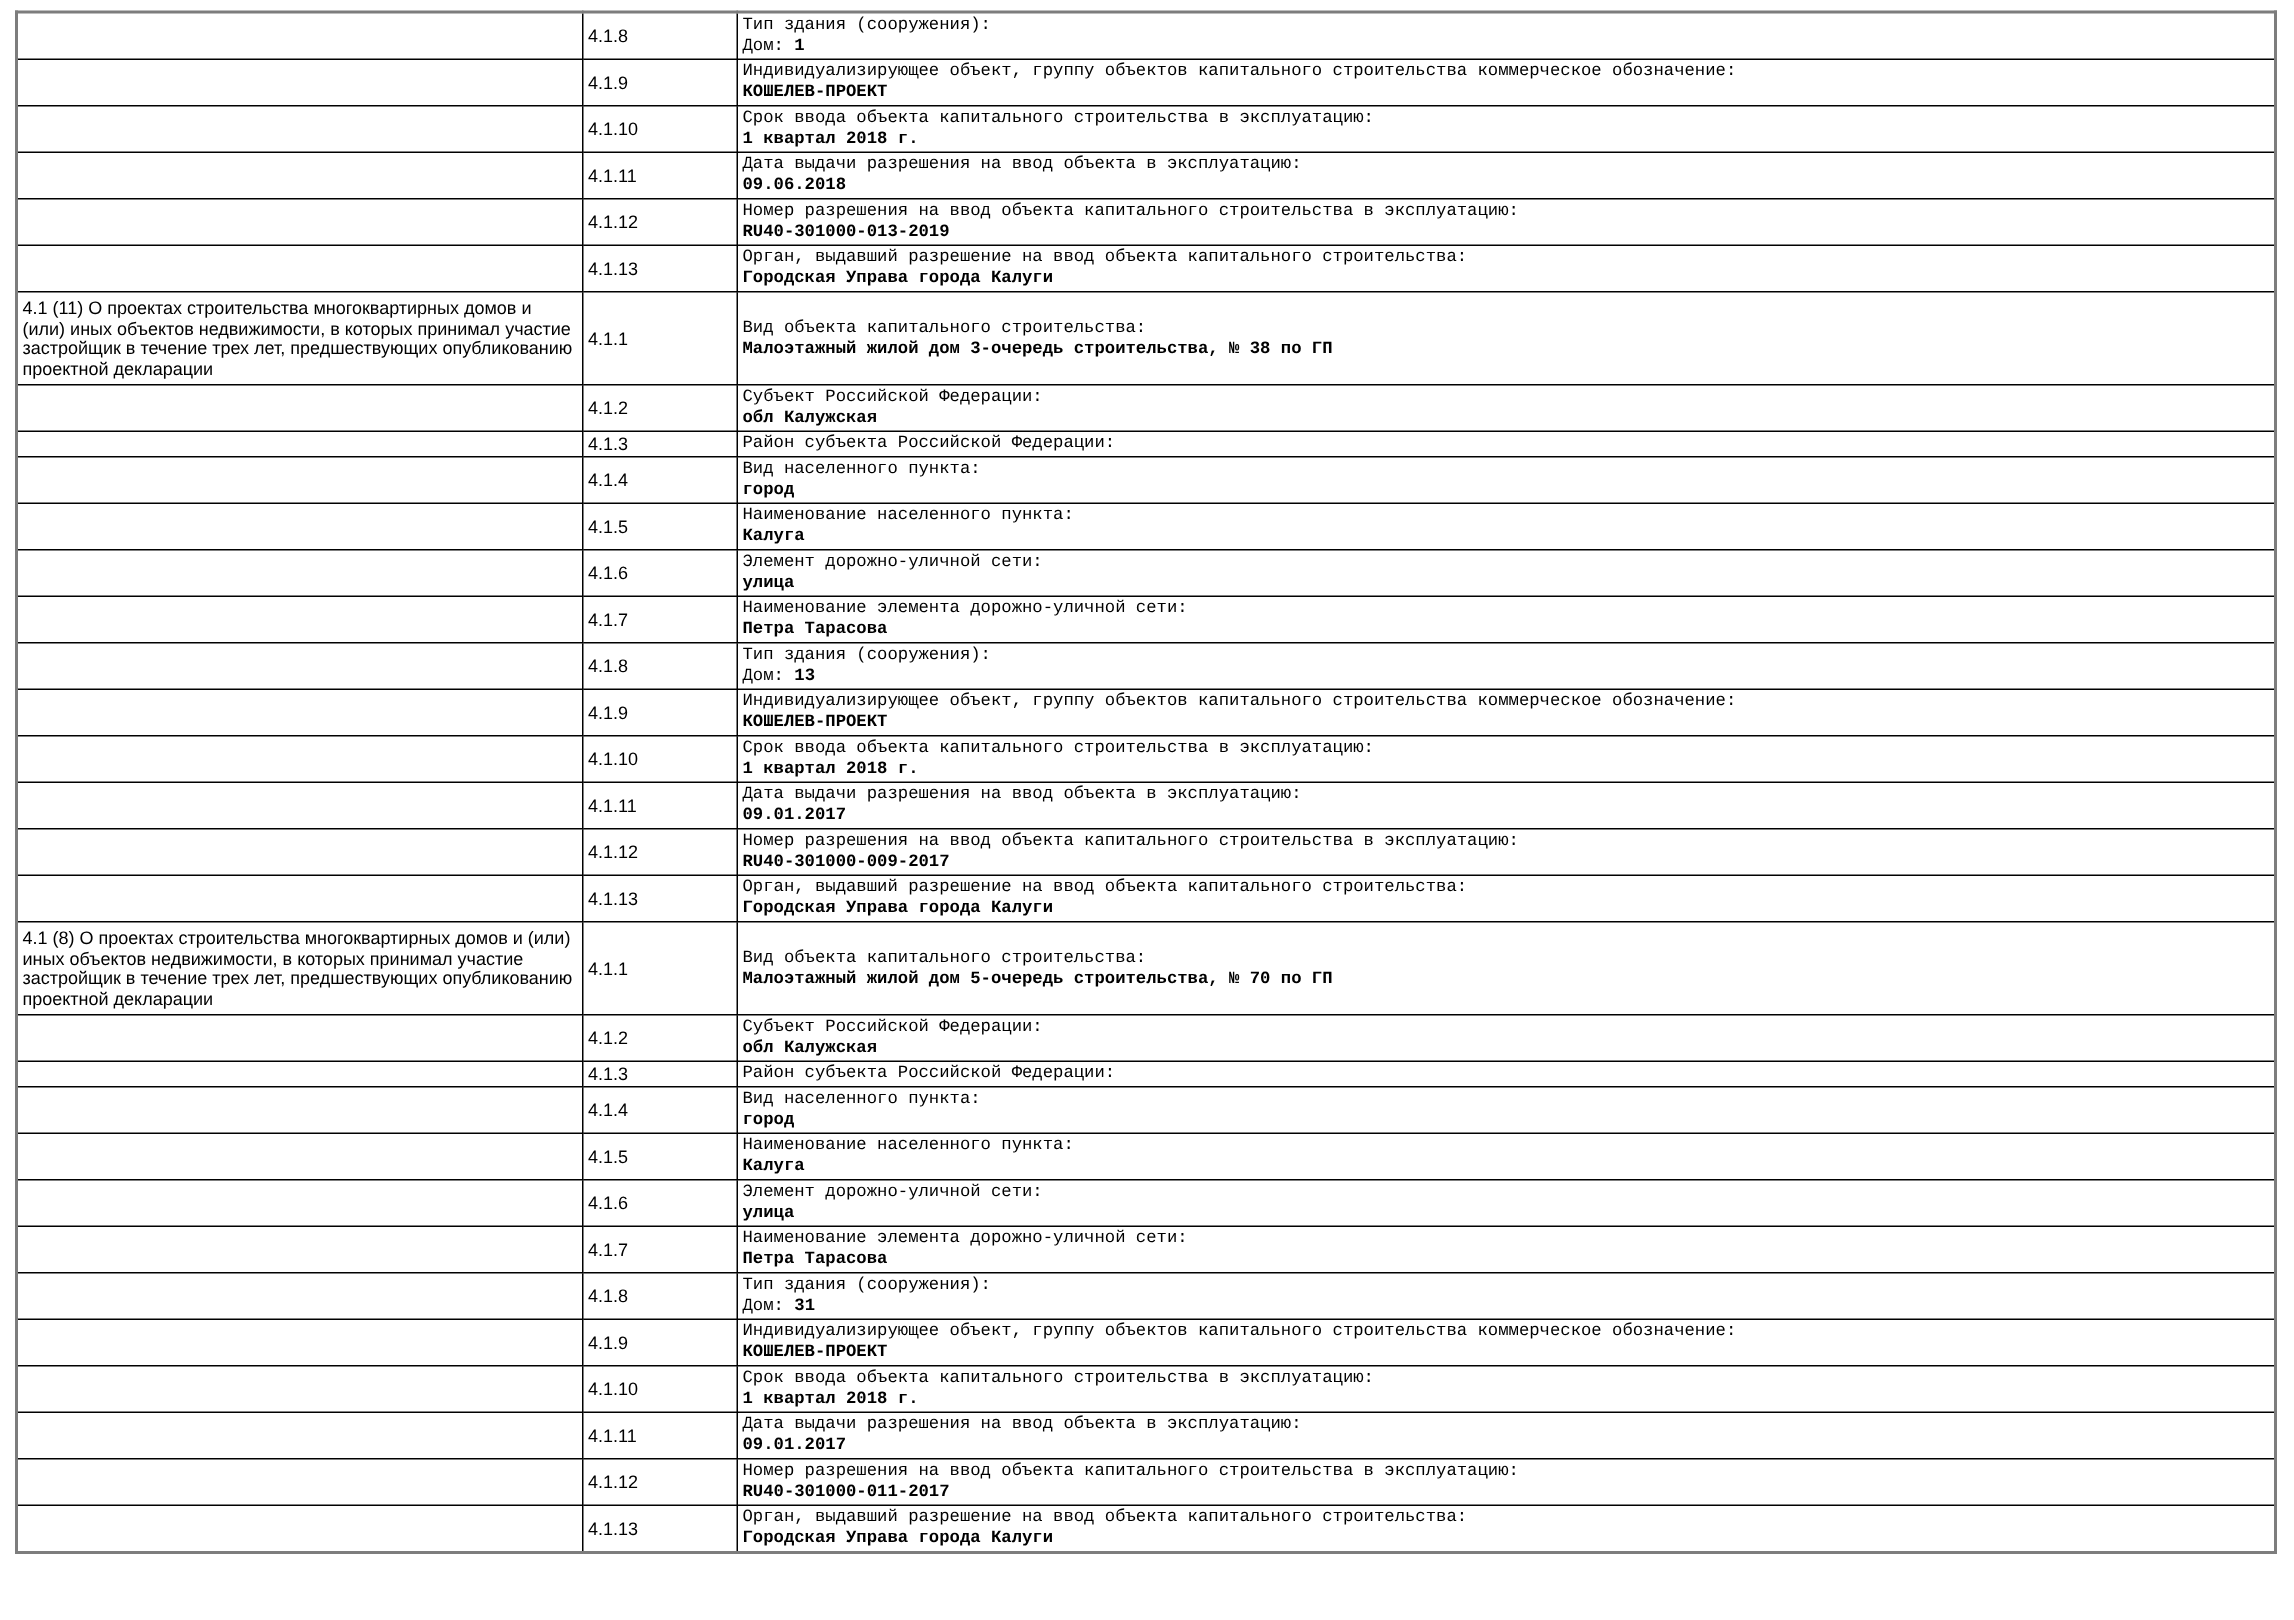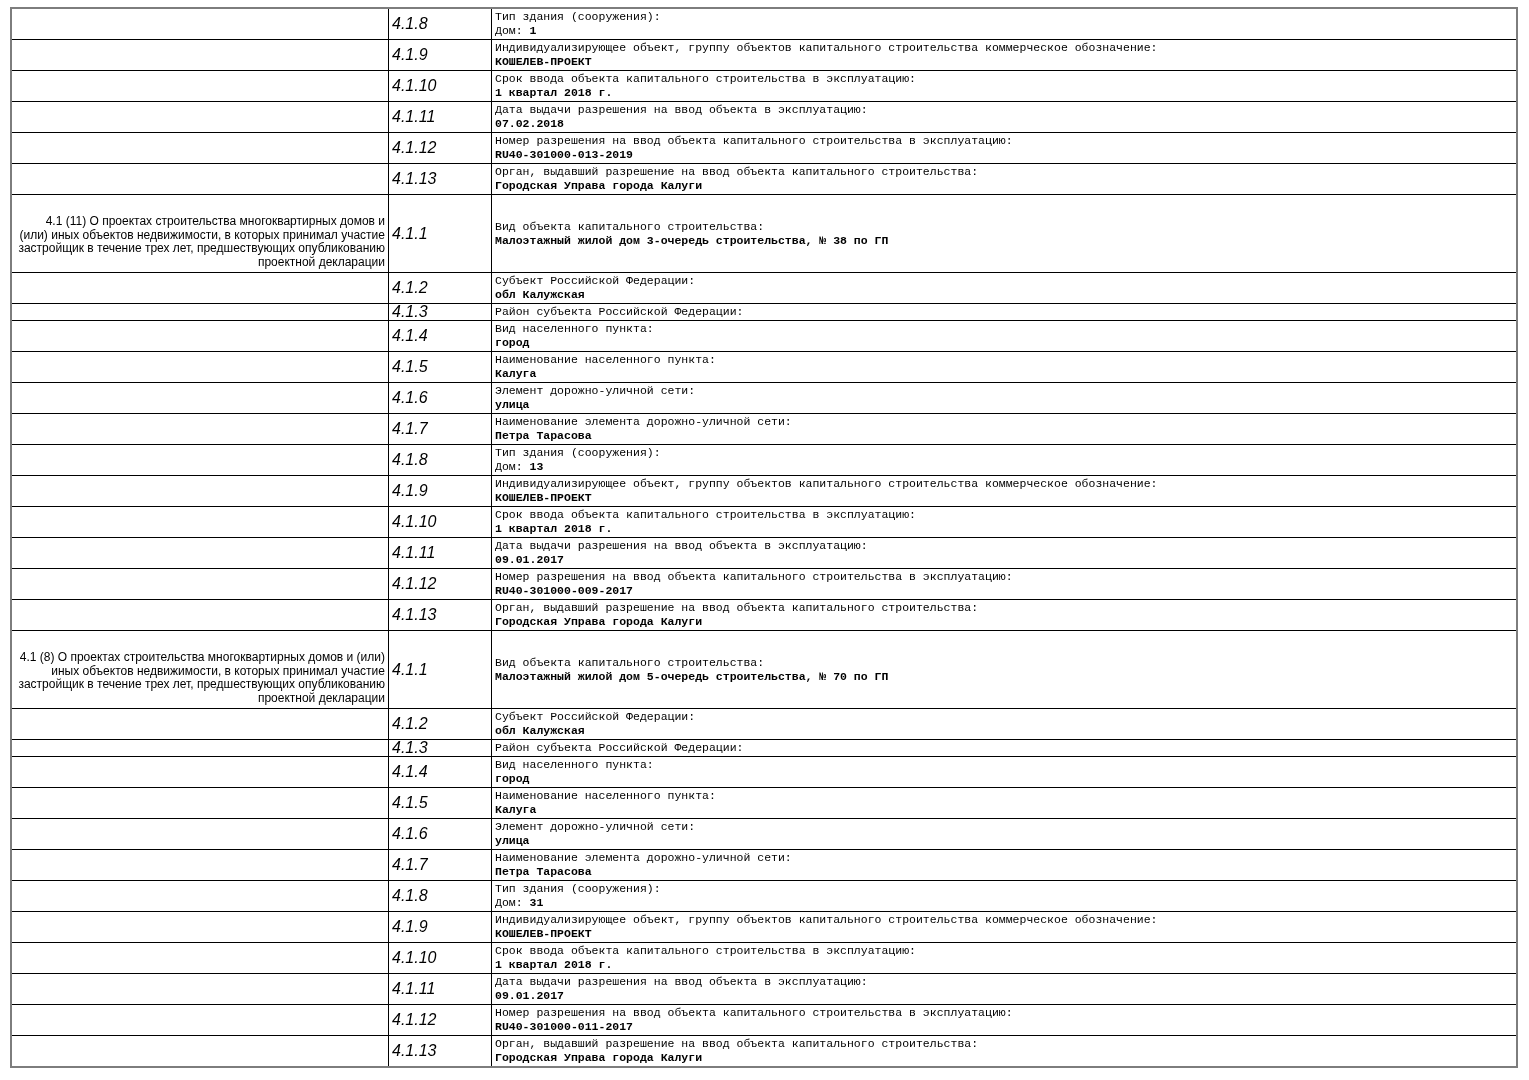--- a/index.html
+++ b/index.html
@@ -3,24 +3,24 @@
 <meta charset="utf-8">
 <style>
   html,body{margin:0;padding:0;background:#ffffff;}
   .page{position:relative;width:1529px;height:1080px;background:#ffffff;overflow:hidden;
         font-family:"Liberation Sans",sans-serif;color:#000;}
   table.decl{border-collapse:collapse;position:absolute;left:10px;top:7px;width:1508px;
              table-layout:fixed;border:2px solid #7d7d7d;}
   td{border:1px solid #000000;padding:1px 3px 1px 3px;font-size:11.5px;line-height:14px;
      overflow:hidden;background:#ffffff;}
   td.col-desc{width:370px;vertical-align:top;font-size:12px;line-height:13.5px;}
-  td.col-num{width:96px;vertical-align:middle;font-size:16px;font-style:italic;}
+  td.col-num{width:96px;vertical-align:middle;font-size:12px;}
   td.col-content{vertical-align:middle;font-family:Liberation Mono, monospace;}
   tr.tall td{height:56px;}
-  tr.tall td.col-desc{padding-top:20px;text-align:right;}
+  tr.tall td.col-desc{padding-top:4px;}
   .label{font-weight:normal;}
   .value-line{font-weight:normal;}
   .val{font-weight:bold;}
   .pre{font-weight:normal;}
 </style>
 </head>
 <body>
 
 <div class="page">
   <table class="decl">
@@ -47,21 +47,21 @@
           <td class="col-content">
             <div class="label">Срок ввода объекта капитального строительства в эксплуатацию:</div>
             <div class="value-line"><span class="val">1 квартал 2018 г.</span></div>
           </td>
         </tr>
         <tr>
           <td class="col-desc"></td>
           <td class="col-num"><span>4.1.11</span></td>
           <td class="col-content">
             <div class="label">Дата выдачи разрешения на ввод объекта в эксплуатацию:</div>
-            <div class="value-line"><span class="val">07.02.2018</span></div>
+            <div class="value-line"><span class="val">09.06.2018</span></div>
           </td>
         </tr>
         <tr>
           <td class="col-desc"></td>
           <td class="col-num"><span>4.1.12</span></td>
           <td class="col-content">
             <div class="label">Номер разрешения на ввод объекта капитального строительства в эксплуатацию:</div>
             <div class="value-line"><span class="val">RU40-301000-013-2019</span></div>
           </td>
         </tr>

